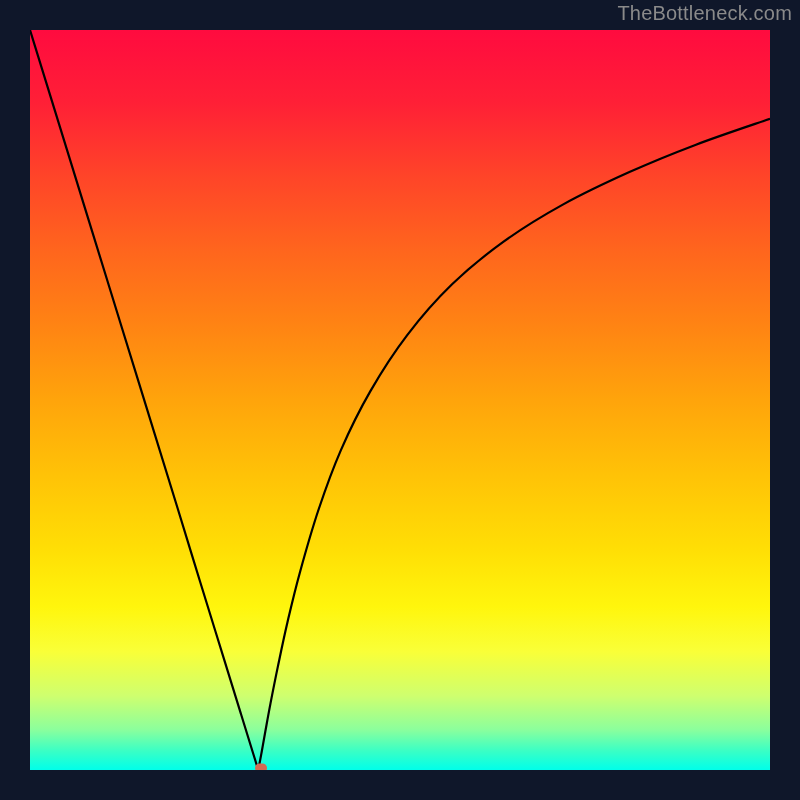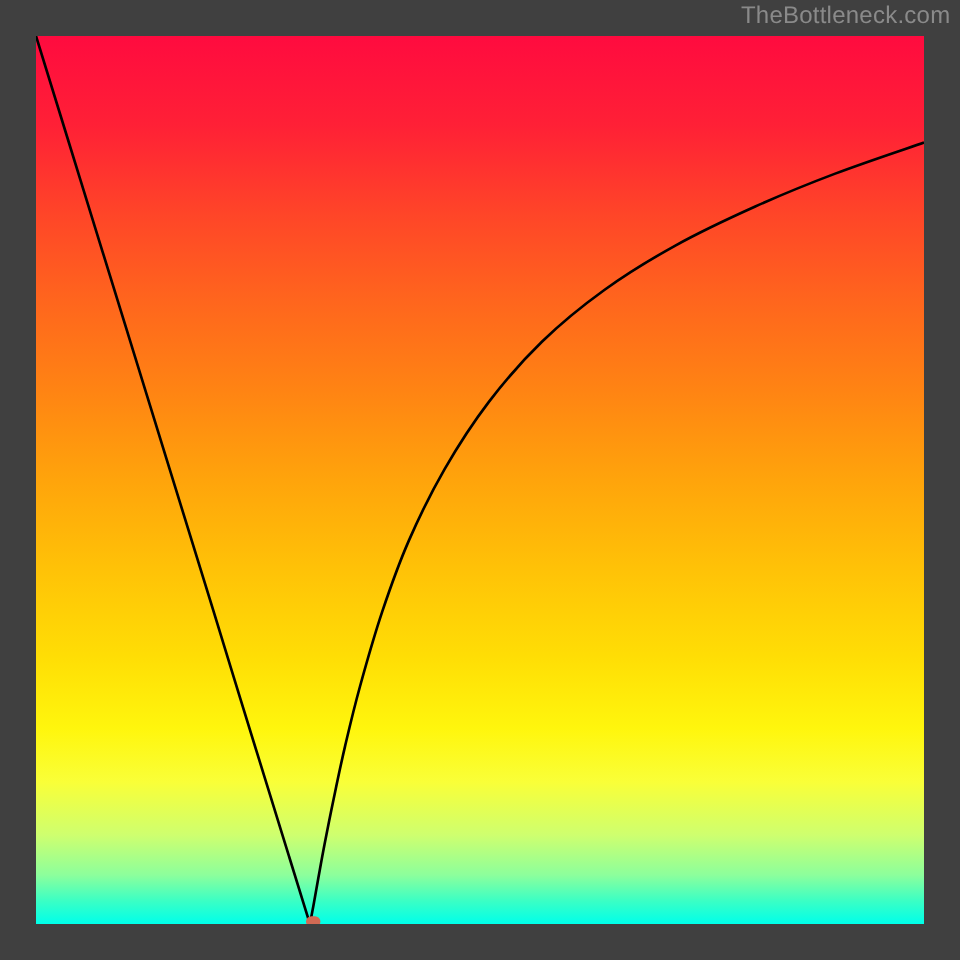--- a/index.html
+++ b/index.html
@@ -10,21 +10,21 @@
     overflow: hidden;
     background: #000;
     font-family: Arial, Helvetica, sans-serif;
   }
   .frame {
     position: absolute;
     left: 0;
     top: 0;
     width: 800px;
     height: 800px;
-    background: #404040;
+    background: #0f172a;
   }
   .plot-area {
     position: absolute;
     left: 30px;
     top: 30px;
     width: 740px;
     height: 740px;
     overflow: hidden;
   }
   .gradient-bg {

